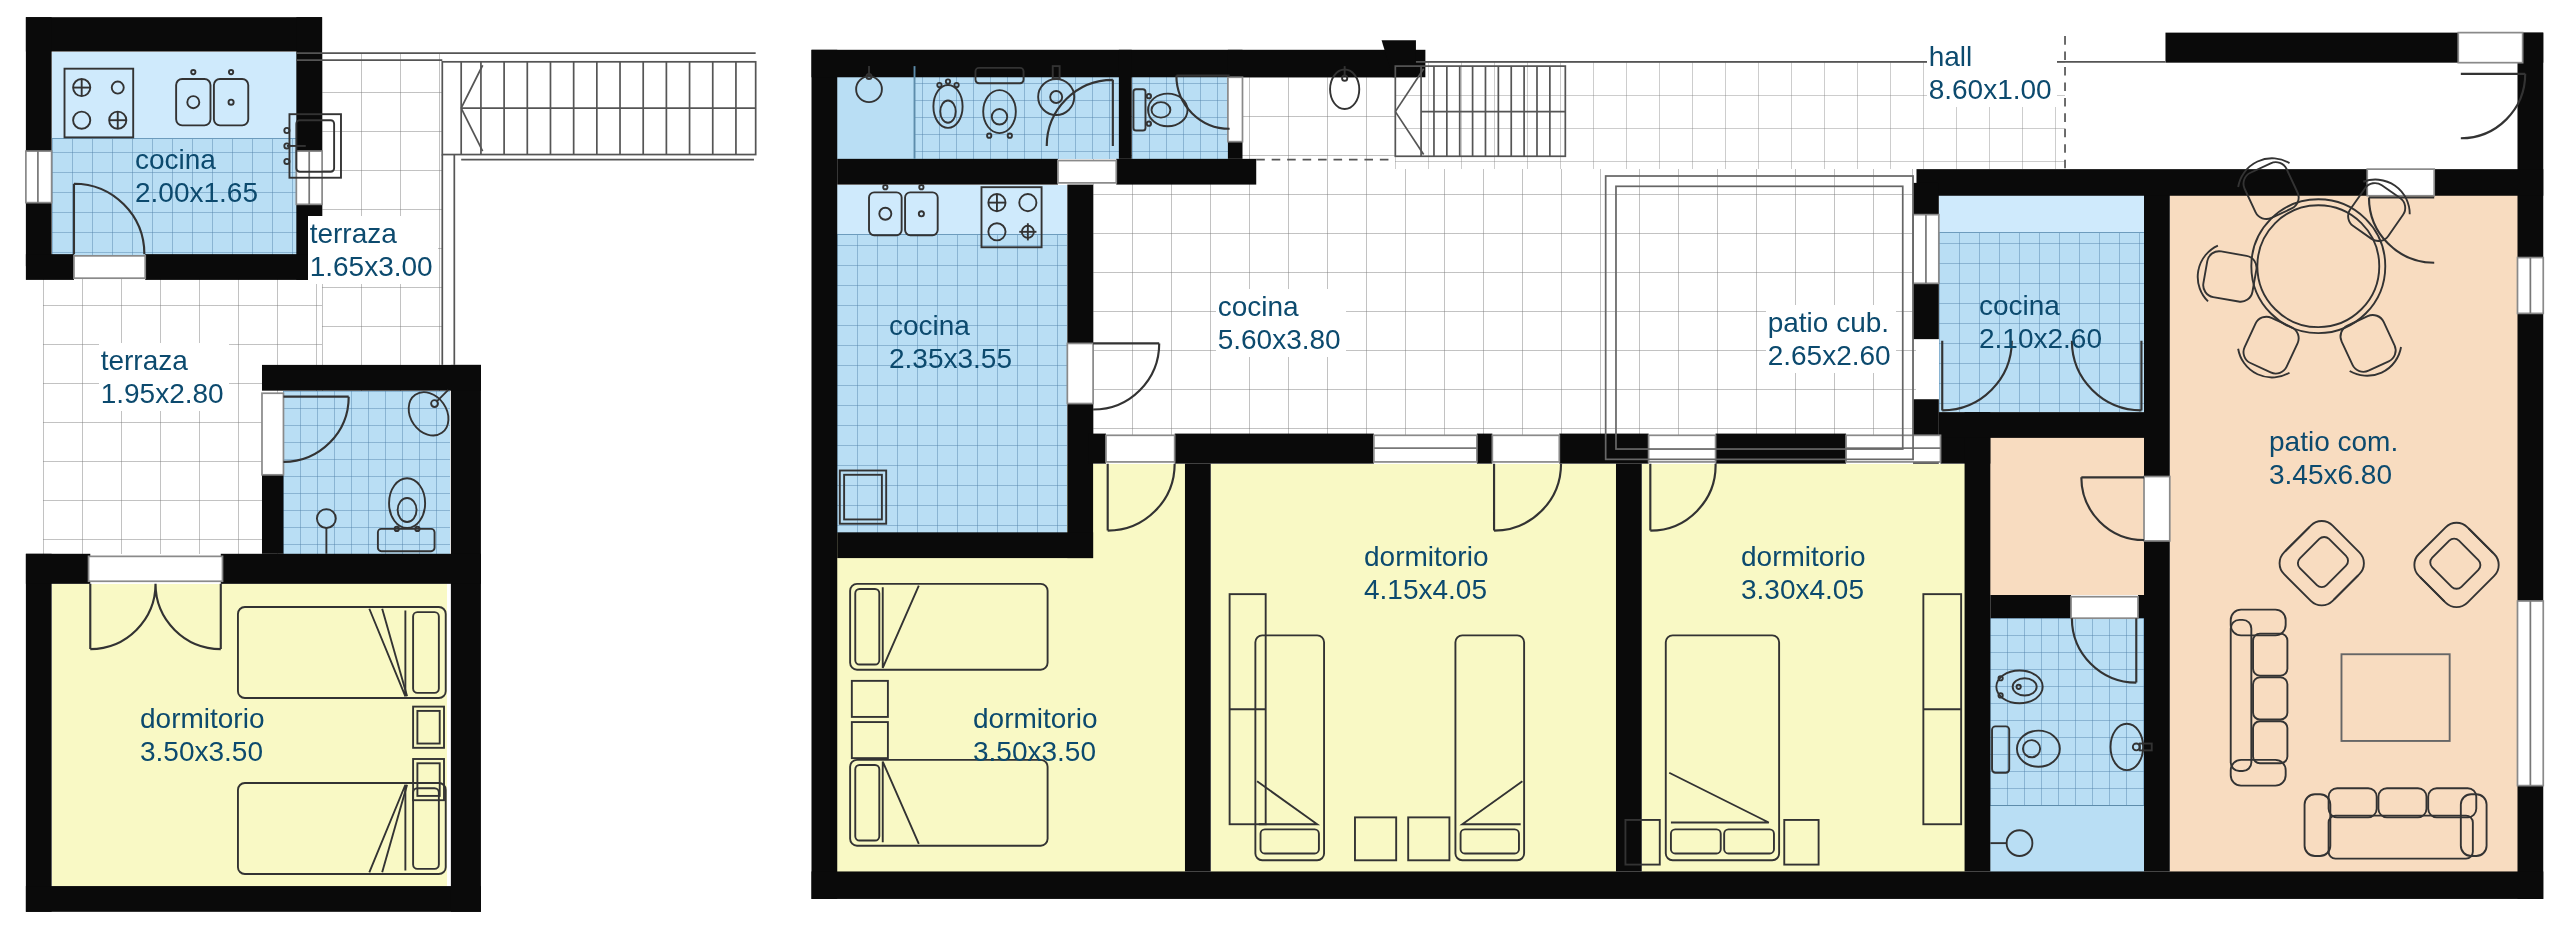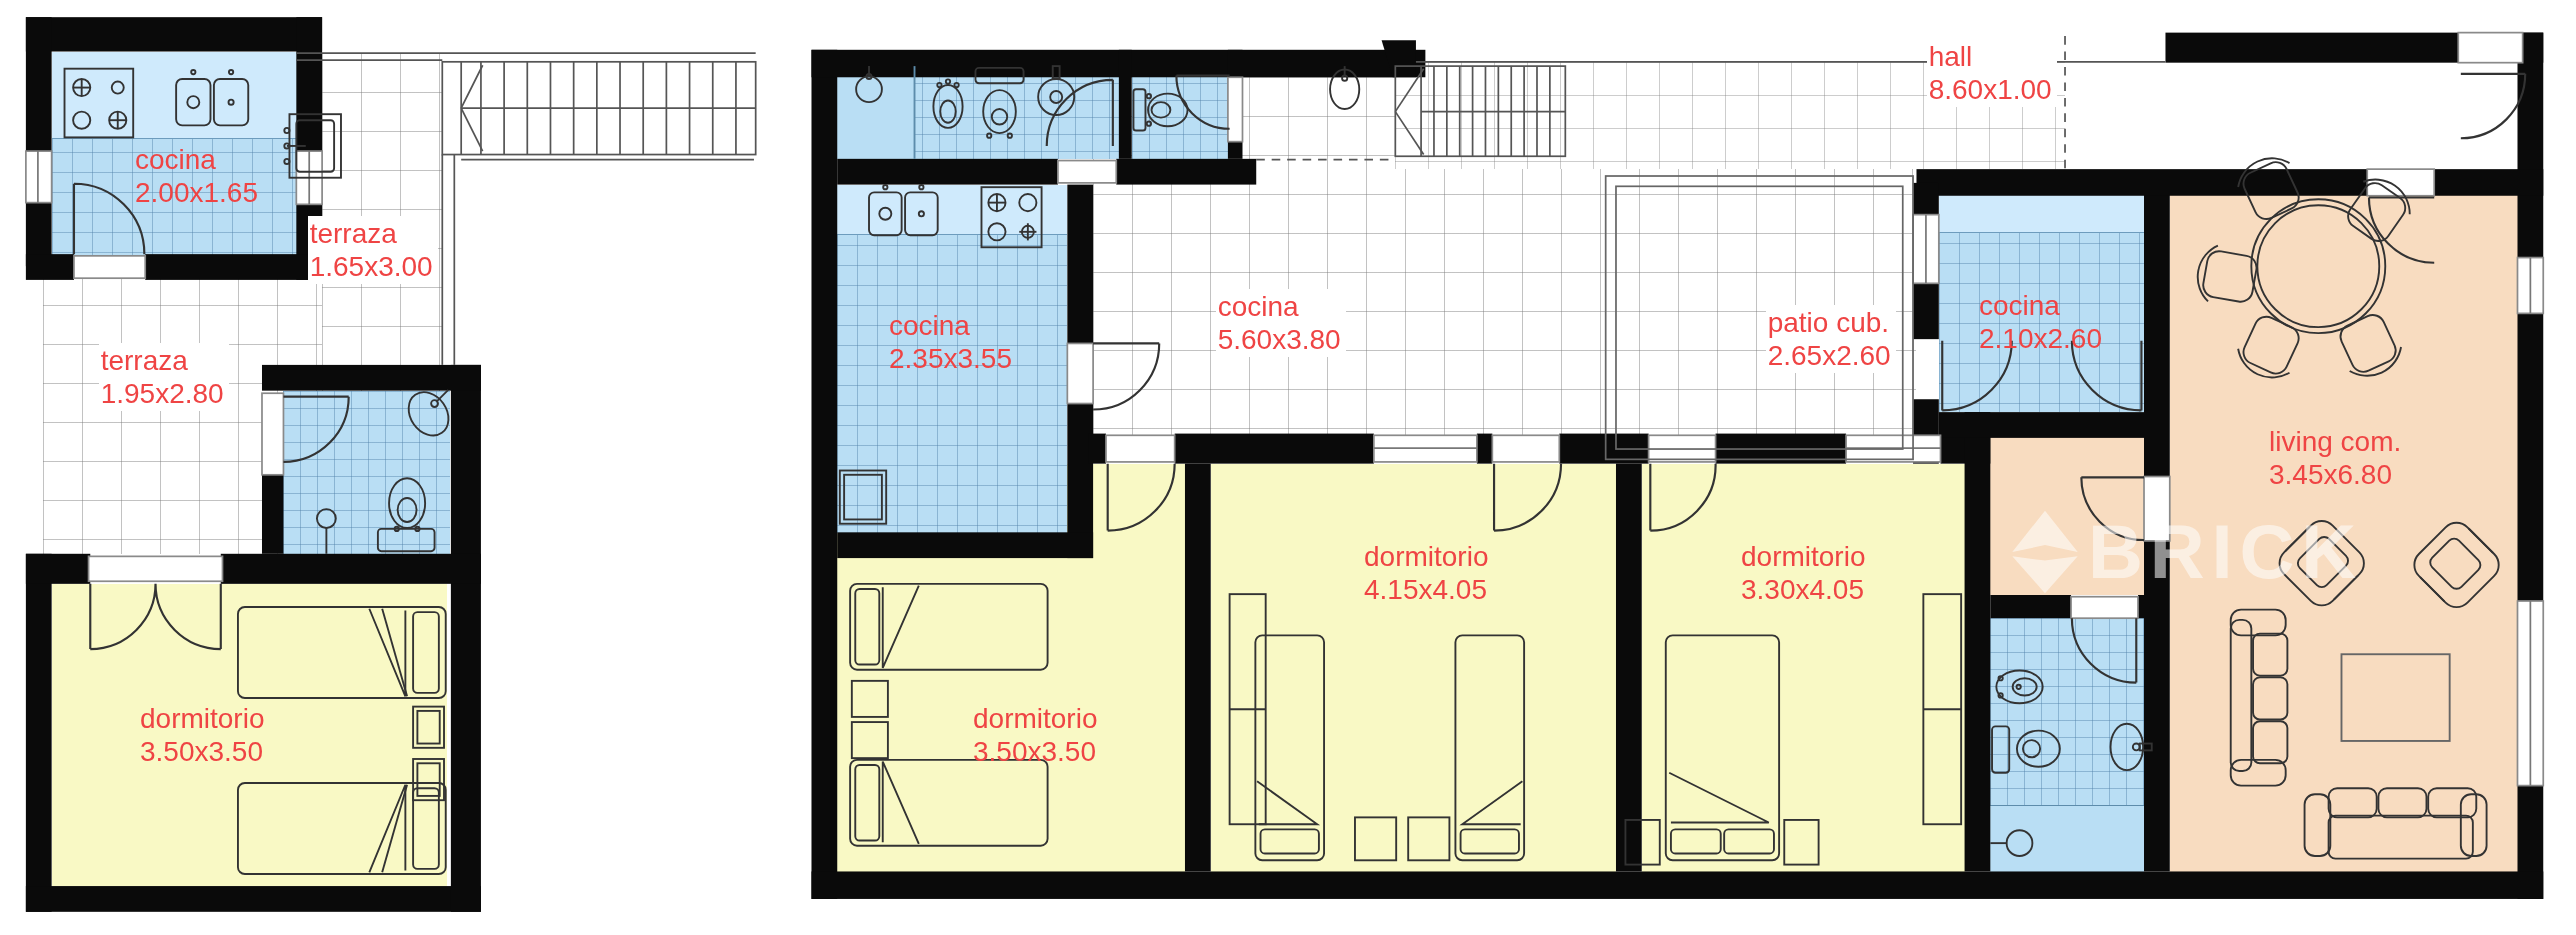--- a/index.html
+++ b/index.html
@@ -20,21 +20,21 @@
     background-image:linear-gradient(rgba(120,120,120,.45) 0.9px,transparent 0.9px),
                      linear-gradient(90deg,rgba(120,120,120,.45) 0.9px,transparent 0.9px);
     background-size:39px 39px;}
   .tile-hall{background-color:#fff;
     background-image:linear-gradient(rgba(130,130,130,.4) 0.9px,transparent 0.9px),
                      linear-gradient(90deg,rgba(130,130,130,.4) 0.9px,transparent 0.9px);
     background-size:33px 33px;}
   .room-yellow{background-color:#f9f9c5;}
   .room-peach{background-color:#f8dcc0;}
   svg#lines{position:absolute;left:0;top:0;z-index:2;pointer-events:none;}
-  .lbl{position:absolute;z-index:4;font-size:28px;line-height:33px;color:#ef4444;}
+  .lbl{position:absolute;z-index:4;font-size:28px;line-height:33px;color:#0c4a6e;}
   .lbl span{display:block;}
   .lbl-bg{background:#fff;padding:0.9px 5.2px 0.9px 1.7px;}
   #watermark{position:absolute;z-index:3;left:2002px;top:508px;display:flex;align-items:center;
     opacity:.55;pointer-events:none;}
   #watermark .wm-text{font-size:76px;font-weight:bold;color:#fff;letter-spacing:6.9px;
     font-family:"Liberation Sans",sans-serif;}
 </style>
 </head>
 <body>
 
@@ -465,31 +465,20 @@
         <rect x="2712" y="918" width="56" height="34" rx="10"></rect>
         <rect x="2770" y="918" width="56" height="34" rx="10"></rect>
         <rect x="2828" y="918" width="56" height="34" rx="10"></rect>
         <rect x="2684" y="925" width="30" height="72" rx="12"></rect>
         <rect x="2866" y="925" width="30" height="72" rx="12"></rect>
         <rect x="2712" y="950" width="168" height="50" rx="8"></rect>
       </g>
     </g>
   </svg>
 
-  <div id="watermark">
-    <svg width="86" height="86" viewBox="0 0 100 100">
-      <g fill="#ffffff">
-        <polygon points="50,2 88,50 50,42"></polygon>
-        <polygon points="50,2 12,50 50,42"></polygon>
-        <polygon points="50,98 88,55 50,60"></polygon>
-        <polygon points="50,98 12,55 50,60"></polygon>
-      </g>
-    </svg>
-    <span class="wm-text">BRICK</span>
-  </div>
 
   <div class="lbl" style="left:135px;top:143px;">
     <span>cocina</span>
     <span>2.00x1.65</span>
   </div>
   <div class="lbl lbl-bg" style="left:308px;top:216px;">
     <span>terraza</span>
     <span>1.65x3.00</span>
   </div>
   <div class="lbl lbl-bg" style="left:99px;top:343px;">
@@ -515,21 +504,21 @@
   </div>
   <div class="lbl lbl-bg" style="left:1766px;top:289px;margin-top:16px;">
     <span>patio cub.</span>
     <span>2.65x2.60</span>
   </div>
   <div class="lbl" style="left:1979px;top:289px;">
     <span>cocina</span>
     <span>2.10x2.60</span>
   </div>
   <div class="lbl" style="left:2269px;top:425px;">
-    <span>living com.</span>
+    <span>patio com.</span>
     <span>3.45x6.80</span>
   </div>
   <div class="lbl" style="left:973px;top:702px;">
     <span>dormitorio</span>
     <span>3.50x3.50</span>
   </div>
   <div class="lbl" style="left:1364px;top:540px;">
     <span>dormitorio</span>
     <span>4.15x4.05</span>
   </div>

